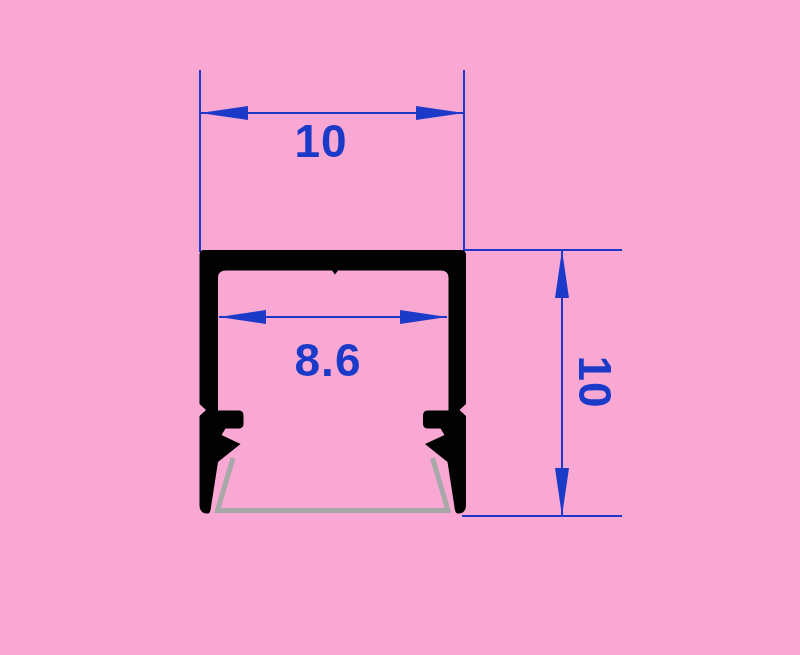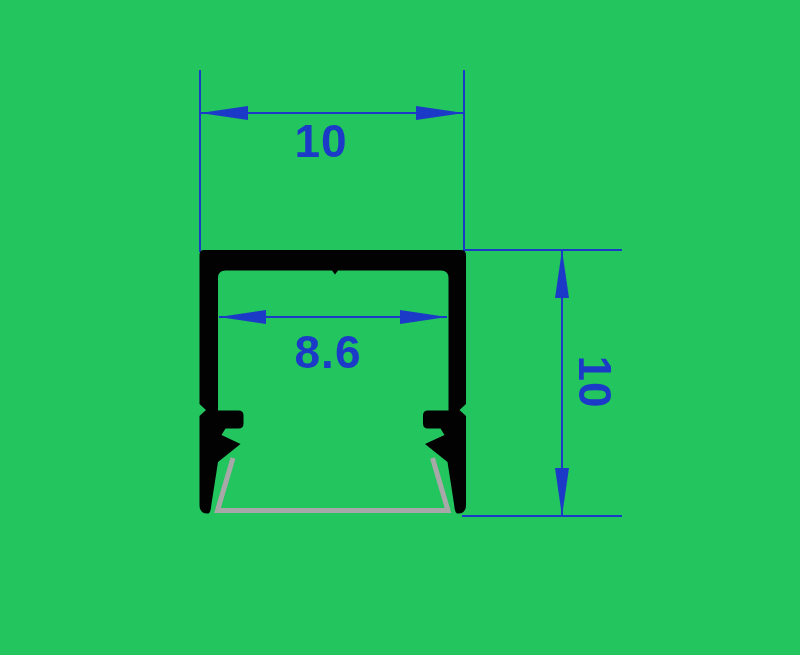--- a/index.html
+++ b/index.html
@@ -8,21 +8,21 @@
     background: #ffffff;
     width: 800px;
     height: 655px;
     overflow: hidden;
     font-family: "Liberation Sans", sans-serif;
   }
   .canvas {
     position: relative;
     width: 800px;
     height: 655px;
-    background: #22c55e;
+    background: #f9a8d4;
   }
   .canvas svg {
     position: absolute;
     left: 0;
     top: 0;
   }
   .dim-label {
     position: absolute;
     color: #1c3ac8;
     font-size: 46px;
@@ -117,17 +117,17 @@
              L 207.5,513.5 Q 199.5,513.5 199.5,505
              L 199.5,416
              L 206,410
              L 199.5,404
              L 199.5,255 Q 199.5,250 204,250
              Z"></path>
   </svg>
 
   <div class="dim-label" style="left:321px; top:141px;">10</div>
 
-  <div class="dim-label" style="left:328px; top:352px;">8.6</div>
+  <div class="dim-label" style="left:328px; top:360px;">8.6</div>
 
   <div class="dim-label rotated" style="left:595px; top:382px;">10</div>
 
 </div>
 
 </body></html>

